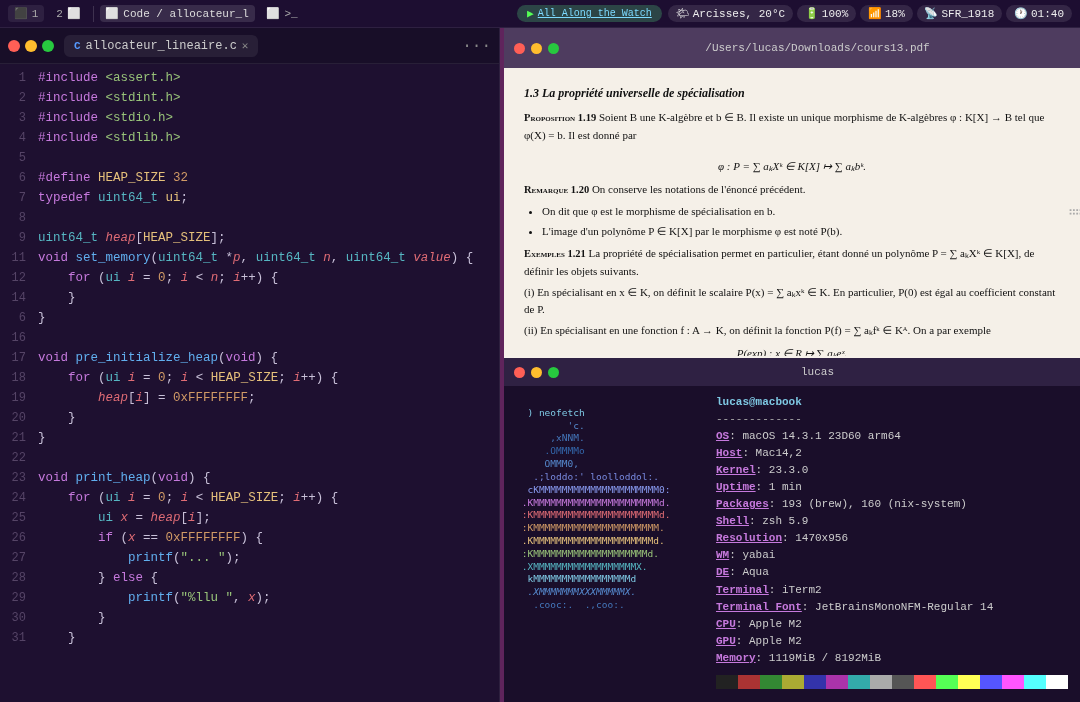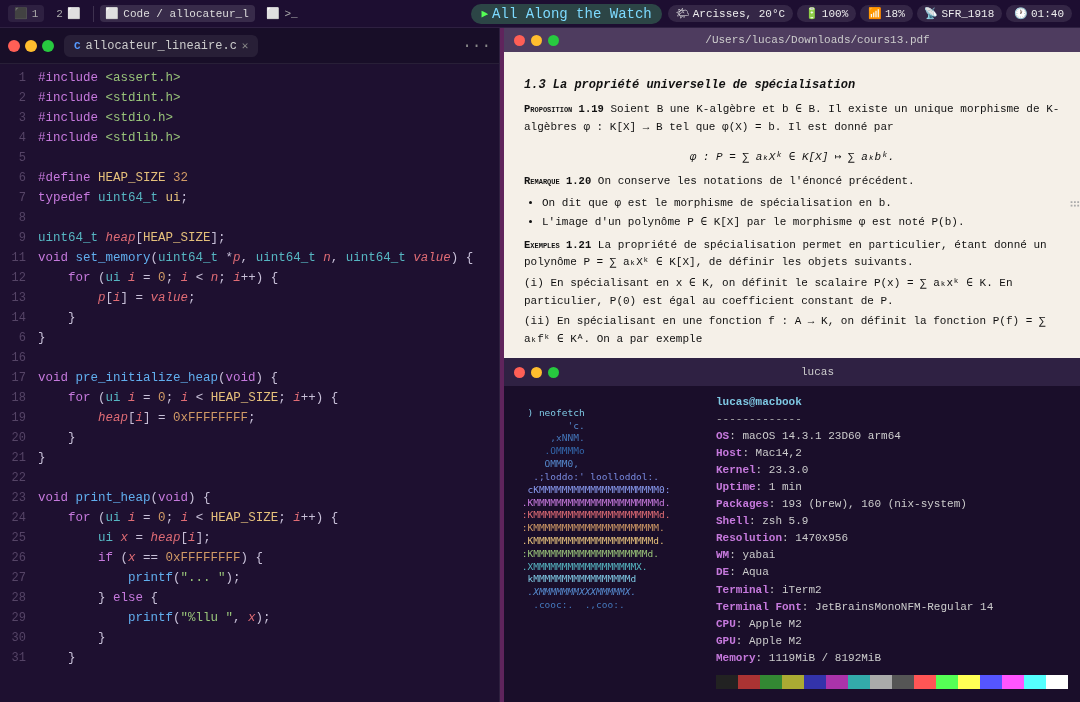--- a/index.html
+++ b/index.html
@@ -161,42 +161,42 @@
     
     #pdf-viewer {
       height: 330px;
       background: #f5f0e8;
       border-bottom: 2px solid rgba(255,255,255,0.1);
       display: flex;
       flex-direction: column;
       position: relative;
     }
     #pdf-titlebar {
-      height: 24px;
+      height: 40px;
       background: rgba(60,40,80,0.9);
       display: flex;
       align-items: center;
       padding: 0 10px;
       gap: 6px;
     }
     .pdf-dot { width:11px; height:11px; border-radius:50%; }
     .pdf-dot.red { background:#ff5f56; }
     .pdf-dot.yellow { background:#ffbd2e; }
     .pdf-dot.green { background:#27c93f; }
     #pdf-path {
       flex: 1;
       text-align: center;
       color: #ccc;
       font-size: 11px;
     }
     #pdf-content {
       flex: 1;
-      padding: 24px 20px;
+      padding: 16px 20px;
       overflow: hidden;
-      font-family: Liberation Mono, monospace;
+      font-family: Liberation Serif, serif;
       color: #111;
       font-size: 11px;
       line-height: 1.6;
       position: relative;
     }
     #pdf-content h3 {
       font-size: 12px;
       font-style: italic;
       font-weight: bold;
       margin-bottom: 6px;
@@ -268,21 +268,21 @@
       white-space: pre;
     }
     #neofetch-info {
       flex: 1;
       font-size: 11px;
       line-height: 1.55;
       color: #ddd;
     }
     .nf-user { color: #7ec8e3; font-weight: bold; }
     .nf-sep { color: #aaa; }
-    .nf-key { color: #c679dd; font-weight: bold; }
+    .nf-key { color: #c679dd; font-weight: bold; text-decoration: underline; }
     .nf-val { color: #ccc; }
     .color-blocks {
       display: flex;
       gap: 0;
       margin-top: 8px;
     }
     .color-block {
       width: 22px;
       height: 14px;
     }
@@ -312,21 +312,21 @@
   </div>
   <div class="menu-item">
     <span style="font-size:11px;color:#888;">⬜</span>
     <span style="font-size:11px;color:#aaa;">&gt;_</span>
   </div>
 
   <div class="menu-spacer"></div>
 
   <div class="music-btn">
     <span style="color:#5f5;">▶</span>
-    <span style="color:#7ddaff;font-size:14px;">All Along the Watch</span>
+    <span style="color:#7ddaff;font-size:10px;text-decoration:underline;">All Along the Watch</span>
   </div>
 
   <div class="menu-right">
     <div class="menu-right-item">
       <span>🌤</span>
       <span>Arcisses, 20°C</span>
     </div>
     <div class="menu-right-item">
       <span>🔋</span>
       <span>100%</span>
@@ -402,24 +402,20 @@
         <span class="line-num">9</span>
         <span class="line-content"><span class="type">uint64_t</span> <span class="var">heap</span>[<span class="def-name">HEAP_SIZE</span>];</span>
       </div>
       <div class="code-line">
         <span class="line-num">11</span>
         <span class="line-content"><span class="kw">void</span> <span class="fn">set_memory</span>(<span class="type">uint64_t</span> *<span class="var">p</span>, <span class="type">uint64_t</span> <span class="var">n</span>, <span class="type">uint64_t</span> <span class="var">value</span>) {</span>
       </div>
       <div class="code-line">
         <span class="line-num">12</span>
         <span class="line-content">    <span class="kw">for</span> (<span class="type">ui</span> <span class="var">i</span> = <span class="num">0</span>; <span class="var">i</span> &lt; <span class="var">n</span>; <span class="var">i</span>++) {</span>
-      </div>
-      <div class="code-line">
-        <span class="line-num">13</span>
-        <span class="line-content">        <span class="var">p</span>[<span class="var">i</span>] = <span class="var">value</span>;</span>
       </div>
       <div class="code-line">
         <span class="line-num">14</span>
         <span class="line-content">    }</span>
       </div>
       <div class="code-line">
         <span class="line-num">6</span>
         <span class="line-content">}</span>
       </div>
       <div class="code-line">

